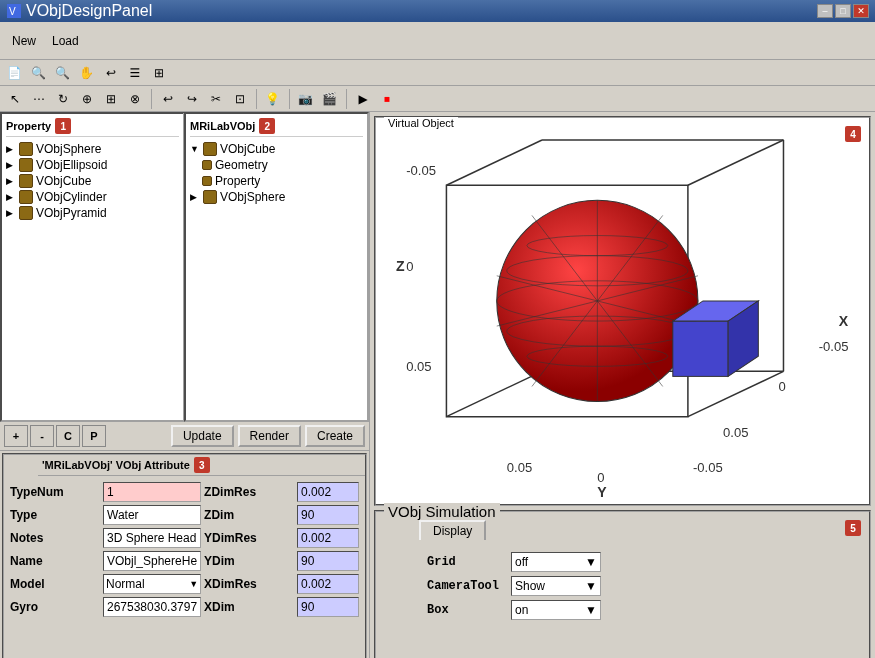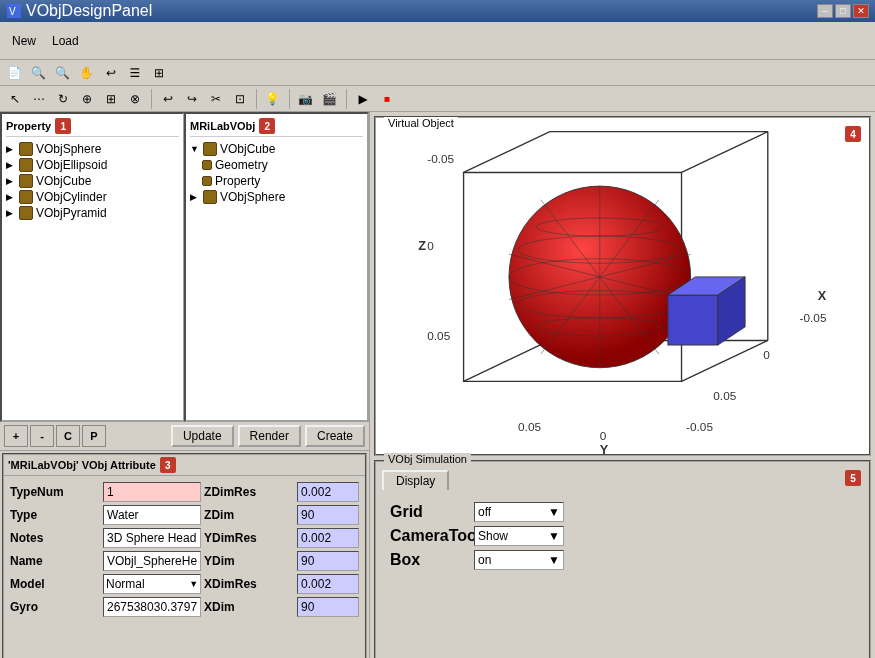--- a/index.html
+++ b/index.html
@@ -161,21 +161,21 @@
       border: 2px groove #a0a0a0;
       margin: 2px;
       background: #d4d0c8;
       overflow: auto;
     }
     .attr-title {
       background: #d4d0c8;
       font-size: 11px; font-weight: bold;
       padding: 2px 4px;
       border-bottom: 1px solid #a0a0a0;
-      display: flex; align-items: center; gap: 4px;
+      display: flex; align-items: center; gap: 4px; margin-left: 34px;
     }
 
     .attr-grid {
       display: grid;
       grid-template-columns: 90px 1fr 90px 1fr;
       gap: 3px;
       padding: 6px;
     }
     .attr-label {
       font-size: 12px; font-weight: bold;
@@ -204,21 +204,21 @@
     
     .right-panel {
       flex: 1;
       display: flex;
       flex-direction: column;
     }
 
     
     .vo-panel {
       flex: 0 0 auto;
-      height: 340px;
+      height: 390px;
       border: 2px groove #a0a0a0;
       margin: 4px;
       background: white;
       position: relative;
     }
     .vo-title {
       position: absolute; top: -1px; left: 8px;
       font-size: 11px; background: white; padding: 0 4px;
       font-weight: normal;
     }
@@ -235,40 +235,40 @@
     
     .sim-panel {
       flex: 1;
       border: 2px groove #a0a0a0;
       margin: 0 4px 4px 4px;
       background: #d4d0c8;
       position: relative;
     }
     .sim-title {
       position: absolute; top: -9px; left: 8px;
-      font-size: 11px; background: #d4d0c8; padding: 0 4px;
-    }
-    .sim-content { padding: 8px 6px 4px 6px; }
+      font-size: 15px; background: #d4d0c8; padding: 0 4px;
+    }
+    .sim-content { padding: 8px 6px 4px 6px; margin-left: 37px; }
     .sim-tabs { display: flex; gap: 0; margin-bottom: 4px; }
     .sim-tab {
       padding: 2px 12px;
       background: #d4d0c8;
       border: 2px outset #f0f0f0;
       font-size: 12px;
       cursor: pointer;
     }
     .sim-tab.active { background: #d4d0c8; border-bottom: none; }
 
     .sim-grid {
       display: grid;
       grid-template-columns: 80px 90px;
       gap: 4px;
       padding: 8px;
     }
-    .sim-label { font-size: 16px; font-weight: bold; display: flex; align-items: center; }
+    .sim-label { font-size: 12px; font-weight: bold; display: flex; align-items: center; font-family: Liberation Mono, monospace; }
     .sim-select {
       background: white;
       border: 1px inset #a0a0a0;
       height: 20px;
       display: flex; align-items: center; justify-content: space-between;
       padding: 0 3px;
       font-size: 12px;
     }
     .badge-5 {
       position: absolute; top: 8px; right: 8px;

